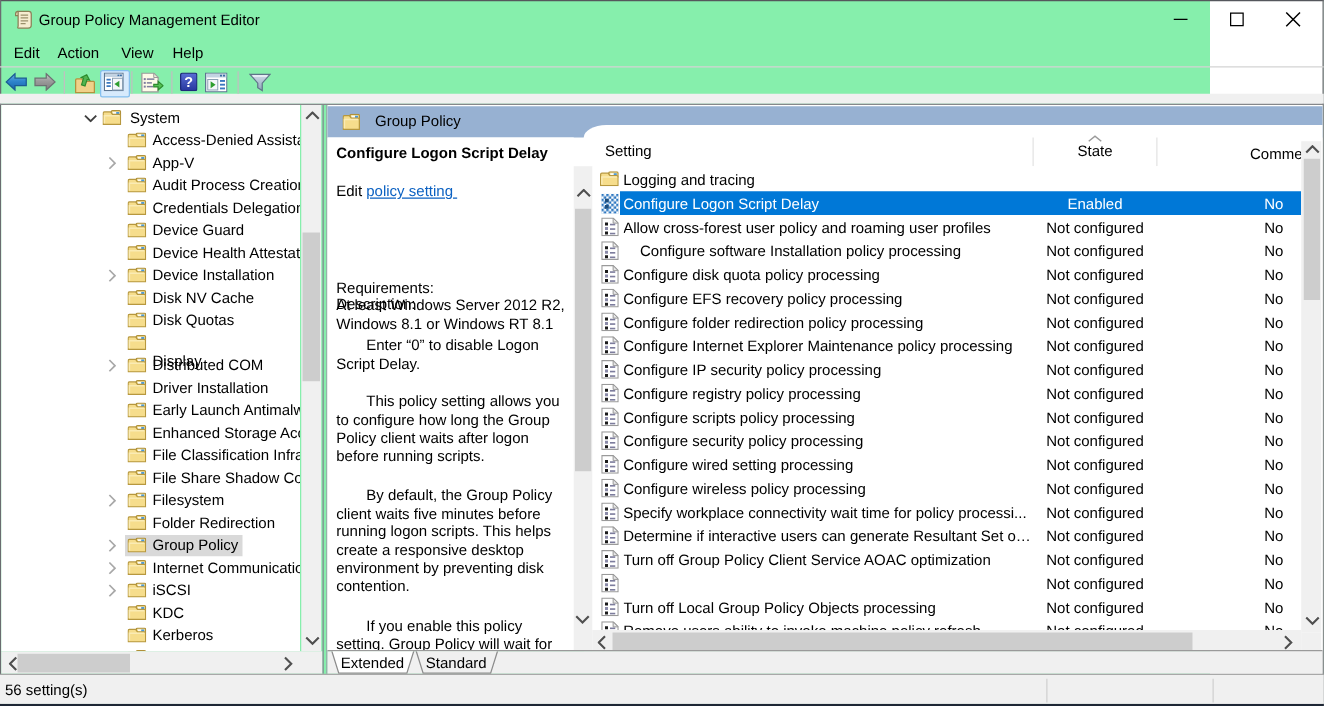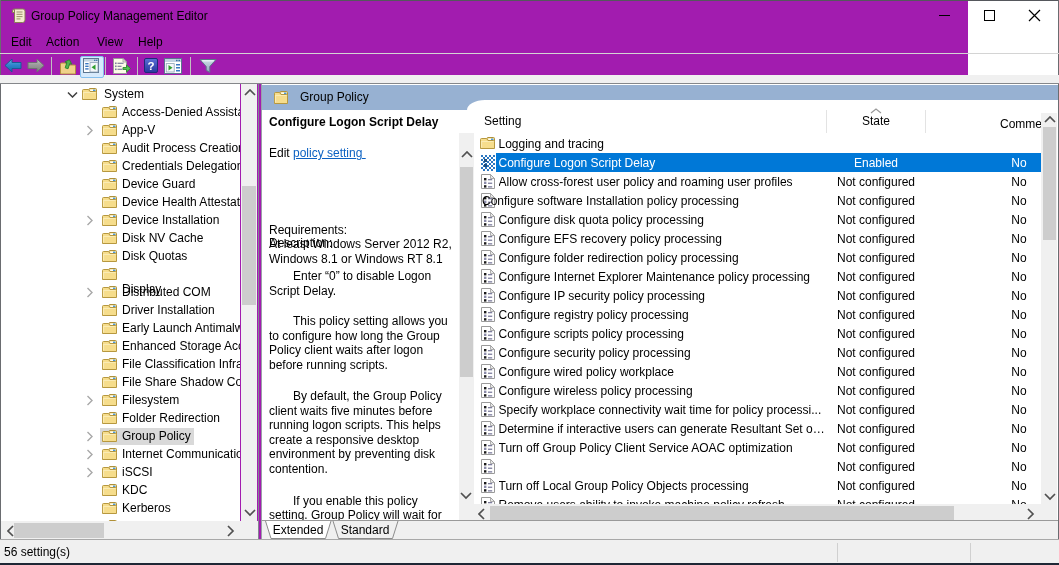--- a/index.html
+++ b/index.html
@@ -1,18 +1,18 @@
 <!DOCTYPE html>
 <html><head><meta charset="utf-8"><style>
 html,body{margin:0;padding:0;}
 body{width:1059px;height:565px;font-family:"Liberation Sans",sans-serif;background:#fff;overflow:hidden;}
 .a{position:absolute;}
 .t{position:absolute;font-size:12px;color:#000;white-space:pre;}
 </style></head><body>
-<div class="a" style="left:0;top:0;width:968px;height:565px;background:#a21caf;">
+<div class="a" style="left:0;top:0;width:968px;height:565px;background:#86efac;">
 <div class="a" style="left:0;top:0;width:1059px;height:1px;background:#55575c;"></div>
 <div class="a" style="left:0;top:0;width:1px;height:565px;background:#6a6c70;"></div>
 <div class="a" style="left:1058px;top:0;width:1px;height:565px;background:#6a6c70;"></div>
 <div class="a" style="left:0;top:561.5px;width:1059px;height:1px;background:#fbfbfb;"></div>
 <div class="a" style="left:0;top:562.5px;width:1059px;height:2.5px;background:#1e2735;"></div>
 <svg class="a" style="left:11px;top:7px;" width="16" height="17" viewBox="0 0 16 17">
       <path d="M3.5,2 Q1.5,2 1.5,4 L1.5,5.5 L4,5.5" fill="#efe3bd" stroke="#8a7f56"></path>
       <path d="M3.5,2 L12,2 Q14,2 14,4.2 L14,13 Q14,15.5 11.5,15.5 L3.8,15.5 Q2.7,15.3 3.5,14 L3.5,2.5 Z" fill="#f5ecd0" stroke="#8a7f56"></path>
       <path d="M5.5,5 L11.5,5 M5.5,7.3 L11.5,7.3 M5.5,9.6 L11.5,9.6 M5.5,11.9 L9.5,11.9" stroke="#9a8f6a" stroke-width="1"></path>
     </svg>
@@ -434,21 +434,21 @@
 <svg class="a" style="left:6.5px;top:60.0px;" width="14" height="15" viewBox="0 0 14 15">
         <path d="M0.5,0.5 L9.5,0.5 L13.5,4.5 L13.5,14.5 L0.5,14.5 Z" fill="#fff" stroke="#9a9a9a"></path>
         <path d="M9.5,0.5 L9.5,4.5 L13.5,4.5 Z" fill="#e8e8e8" stroke="#9a9a9a" stroke-width="0.8"></path>
         <rect x="3" y="4" width="2.4" height="2.4" fill="#1a1a1a"></rect>
         <rect x="3" y="7.6" width="2.4" height="2.4" fill="#8a8aa8"></rect>
         <rect x="3" y="11.2" width="2.4" height="2.4" fill="#1a1a1a"></rect>
         <rect x="7" y="5" width="4.2" height="1.3" fill="#7d7d9d"></rect>
         <rect x="7" y="8.6" width="4.2" height="1.3" fill="#7d7d9d"></rect>
         <rect x="7" y="12.2" width="4.2" height="1.3" fill="#7d7d9d"></rect>
       </svg>
-<div class="a t" style="left:8px;top:60.5px;max-width:327px;overflow:hidden;text-overflow:ellipsis;line-height:14px;">Configure software Installation policy processing</div>
+<div class="a t" style="left:38px;top:60.5px;max-width:327px;overflow:hidden;text-overflow:ellipsis;line-height:14px;">Configure software Installation policy processing</div>
 <div class="t" style="left:352px;top:60.5px;width:100px;text-align:center;line-height:14px;">Not configured</div>
 <div class="t" style="left:495px;top:60.5px;width:100px;text-align:center;line-height:14px;">No</div>
 <svg class="a" style="left:6.5px;top:79.0px;" width="14" height="15" viewBox="0 0 14 15">
         <path d="M0.5,0.5 L9.5,0.5 L13.5,4.5 L13.5,14.5 L0.5,14.5 Z" fill="#fff" stroke="#9a9a9a"></path>
         <path d="M9.5,0.5 L9.5,4.5 L13.5,4.5 Z" fill="#e8e8e8" stroke="#9a9a9a" stroke-width="0.8"></path>
         <rect x="3" y="4" width="2.4" height="2.4" fill="#1a1a1a"></rect>
         <rect x="3" y="7.6" width="2.4" height="2.4" fill="#8a8aa8"></rect>
         <rect x="3" y="11.2" width="2.4" height="2.4" fill="#1a1a1a"></rect>
         <rect x="7" y="5" width="4.2" height="1.3" fill="#7d7d9d"></rect>
         <rect x="7" y="8.6" width="4.2" height="1.3" fill="#7d7d9d"></rect>
@@ -551,21 +551,21 @@
 <svg class="a" style="left:6.5px;top:231.0px;" width="14" height="15" viewBox="0 0 14 15">
         <path d="M0.5,0.5 L9.5,0.5 L13.5,4.5 L13.5,14.5 L0.5,14.5 Z" fill="#fff" stroke="#9a9a9a"></path>
         <path d="M9.5,0.5 L9.5,4.5 L13.5,4.5 Z" fill="#e8e8e8" stroke="#9a9a9a" stroke-width="0.8"></path>
         <rect x="3" y="4" width="2.4" height="2.4" fill="#1a1a1a"></rect>
         <rect x="3" y="7.6" width="2.4" height="2.4" fill="#8a8aa8"></rect>
         <rect x="3" y="11.2" width="2.4" height="2.4" fill="#1a1a1a"></rect>
         <rect x="7" y="5" width="4.2" height="1.3" fill="#7d7d9d"></rect>
         <rect x="7" y="8.6" width="4.2" height="1.3" fill="#7d7d9d"></rect>
         <rect x="7" y="12.2" width="4.2" height="1.3" fill="#7d7d9d"></rect>
       </svg>
-<div class="a t" style="left:24.5px;top:231.5px;max-width:327px;overflow:hidden;text-overflow:ellipsis;line-height:14px;">Configure wired policy workplace</div>
+<div class="a t" style="left:24.5px;top:231.5px;max-width:327px;overflow:hidden;text-overflow:ellipsis;line-height:14px;">Configure wired setting processing</div>
 <div class="t" style="left:352px;top:231.5px;width:100px;text-align:center;line-height:14px;">Not configured</div>
 <div class="t" style="left:495px;top:231.5px;width:100px;text-align:center;line-height:14px;">No</div>
 <svg class="a" style="left:6.5px;top:250.0px;" width="14" height="15" viewBox="0 0 14 15">
         <path d="M0.5,0.5 L9.5,0.5 L13.5,4.5 L13.5,14.5 L0.5,14.5 Z" fill="#fff" stroke="#9a9a9a"></path>
         <path d="M9.5,0.5 L9.5,4.5 L13.5,4.5 Z" fill="#e8e8e8" stroke="#9a9a9a" stroke-width="0.8"></path>
         <rect x="3" y="4" width="2.4" height="2.4" fill="#1a1a1a"></rect>
         <rect x="3" y="7.6" width="2.4" height="2.4" fill="#8a8aa8"></rect>
         <rect x="3" y="11.2" width="2.4" height="2.4" fill="#1a1a1a"></rect>
         <rect x="7" y="5" width="4.2" height="1.3" fill="#7d7d9d"></rect>
         <rect x="7" y="8.6" width="4.2" height="1.3" fill="#7d7d9d"></rect>

